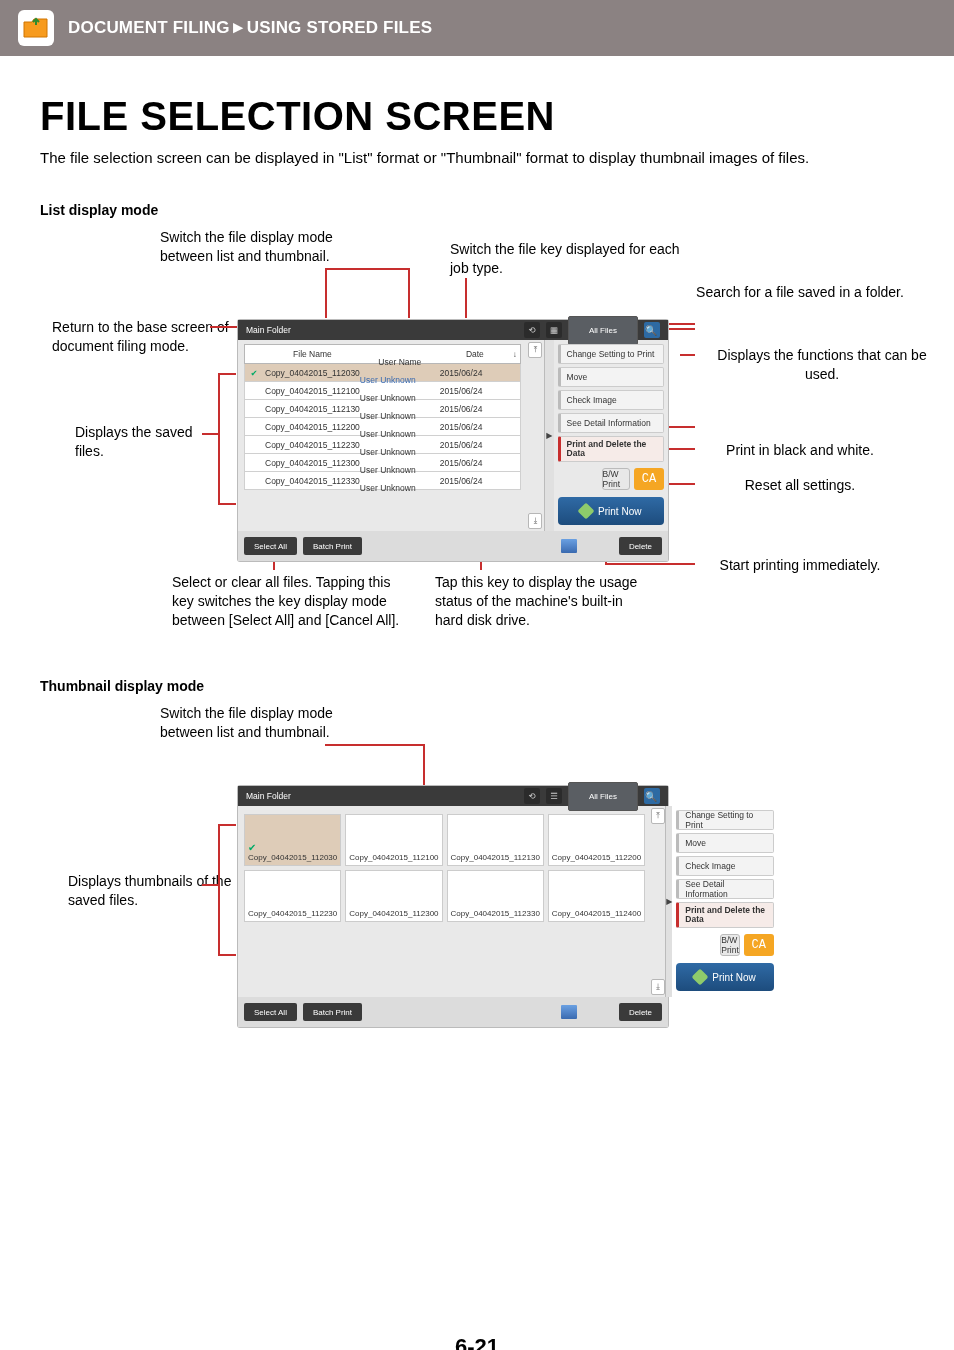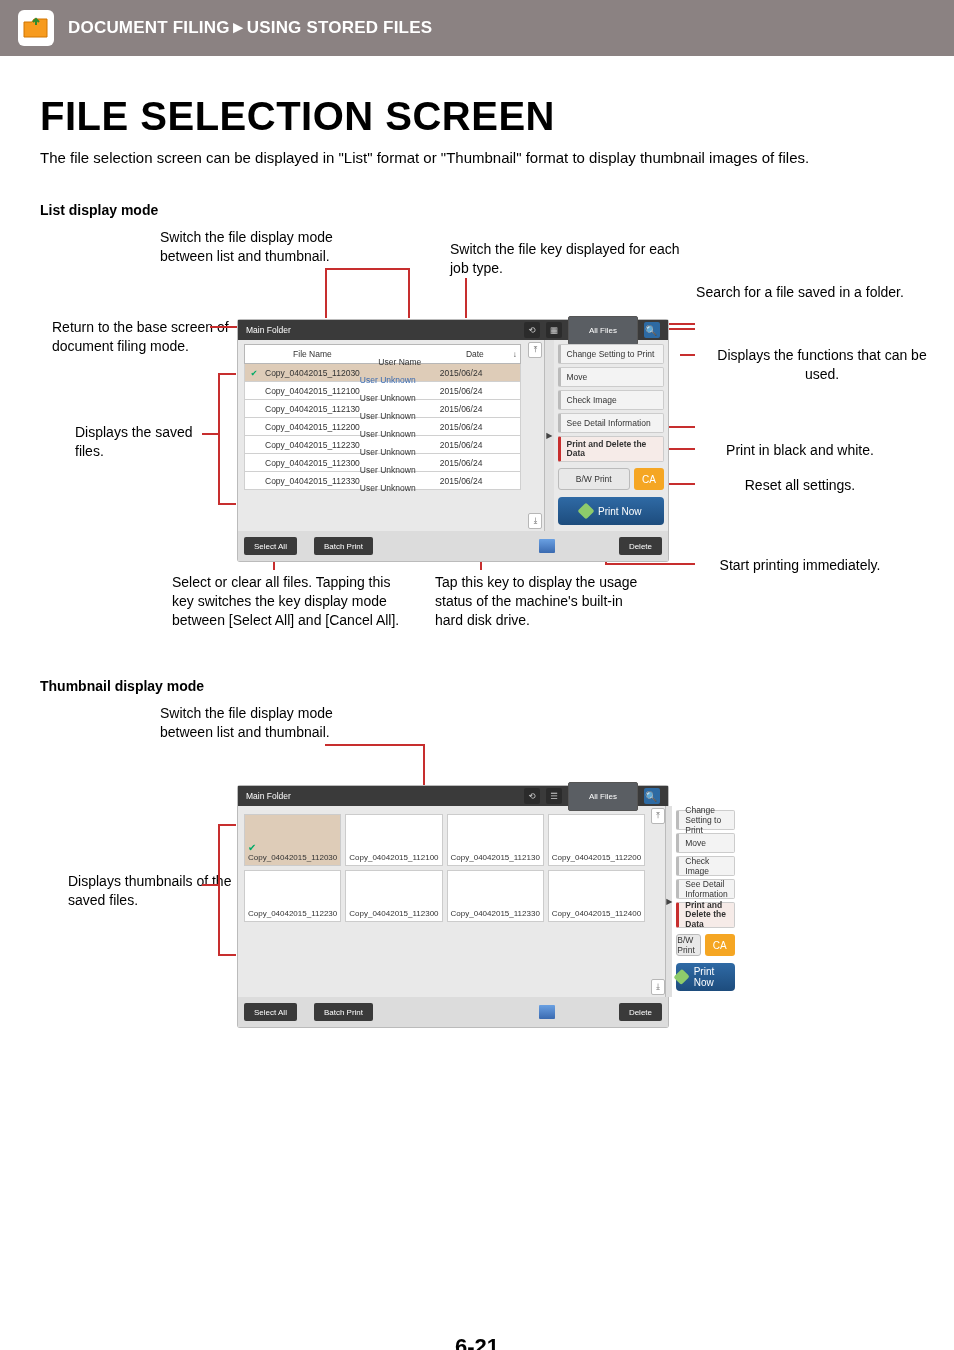--- a/index.html
+++ b/index.html
@@ -62,28 +62,28 @@
   .col-name { flex:1.3; padding-left:20px; }
   .col-user { width:80px;margin-top:15px; }
   .col-date { width:70px; }
   .col-sort { width:10px; font-size:8px; color:#444; }
   .row { display:flex; background:#fff; border:1px solid #d0d0d0; border-top:none; height:18px; align-items:center; }
   .row .chk { width:18px; text-align:center; color:#0a6; }
   .row.sel { background:#deccb8; }
   .row.sel .col-user { color:#3a6ab0; }
   .scrollcol { width:18px; display:flex; flex-direction:column; justify-content:space-between; align-items:center; padding:2px 0;}
   .scrollbtn { width:14px; height:16px; background:#fff; border:1px solid #b7b7b7; border-radius:2px; font-size:8px; display:flex; align-items:center; justify-content:center; color:#555;}
-  .footer { display:flex; gap:17px; padding:6px; align-items:center; background:#dcdcdc;}
+  .footer { display:flex; gap:6px; padding:6px; align-items:center; background:#dcdcdc;}
   .fbtn { background:#3a3a3a; color:#fff; border-radius:2px; height:18px; padding:0 10px; display:inline-flex; align-items:center; font-size:8px;}
   .hdd { width:16px; height:14px; background: linear-gradient(#6aa0e2,#3a6ab0); border-radius:1px; display:inline-block;}
   .menuitem { background:#f3f3f3; border:1px solid #ccc; border-left:3px solid #bbb; border-radius:2px; height:20px; display:flex; align-items:center; padding:0 6px; font-size:8.5px; color:#333; }
   .menuitem.hl { border-left-color:#c72e2e; background:#f6ebe8;font-weight:bold; }
-  .bwca { display:flex; gap:4px; margin-top:auto;}
+  .bwca { display:flex; gap:4px; margin-top:auto;margin-left:44px;}
   .bw { flex:1; background:#e8e8e8; border:1px solid #bbb; border-radius:3px; height:22px; display:flex; align-items:center; justify-content:center; }
-  .ca { width:30px; background:#f5a623; border-radius:3px; height:22px; display:flex; align-items:center; justify-content:center; color:#fff; font-size:10px;}
+  .ca { width:30px; background:#f5a623; border-radius:3px; height:22px; display:flex; align-items:center; justify-content:center; color:#fff; font-size:12px;font-family:Liberation Mono, monospace;}
   .printnow { margin-top:4px; background: linear-gradient(#2f6aa5,#1d4c7d); color:#fff; border-radius:4px; height:28px; display:flex; align-items:center; justify-content:center; gap:6px; font-size:10px;}
   .printnow .diamond { width:12px; height:12px; background:#8ecb6b; transform:rotate(45deg); border-radius:2px;}
   .tabhandle { width:10px; background:#e0e0e0; display:flex; align-items:center; justify-content:center; font-size:8px; color:#444; border-left:1px solid #bbb;}
 
   
   .cline { position:absolute; background:#c72e2e; }
 
   
   .thumbs { display:grid; grid-template-columns: repeat(4,1fr); gap:4px; padding-top:4px;}
   .thumb { background:#fff; border:1px solid #ccc; height:52px; display:flex; flex-direction:column; justify-content:flex-end; padding:3px; font-size:8px; }

